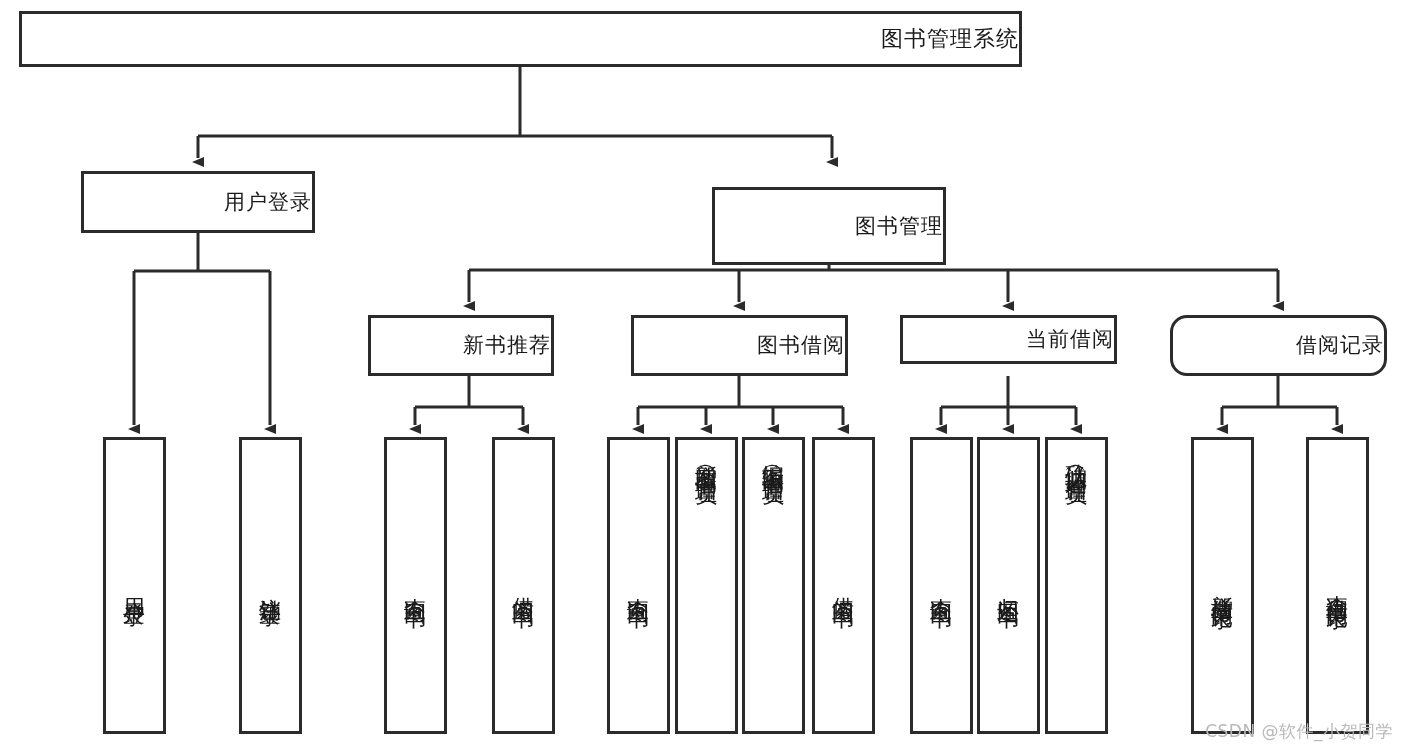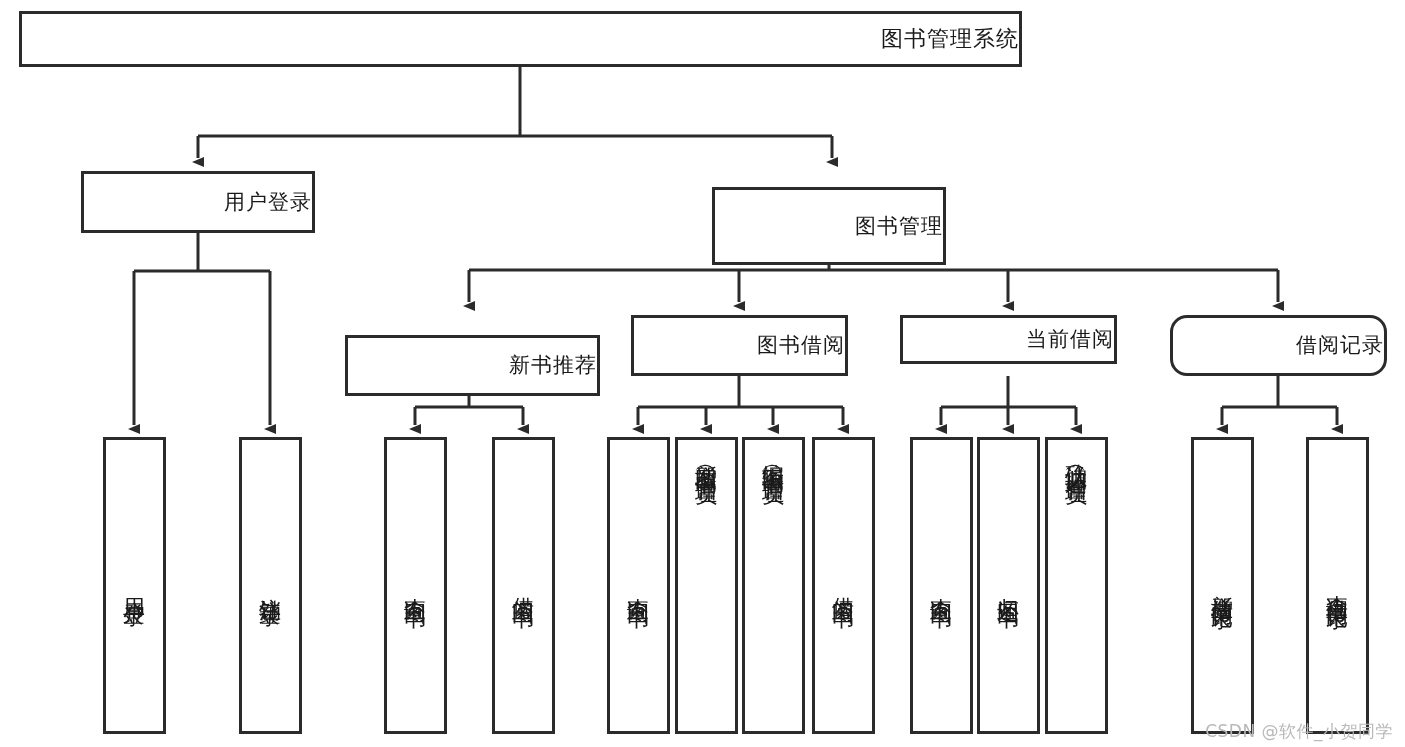--- a/index.html
+++ b/index.html
@@ -130,21 +130,21 @@
     <span class="label">图书管理系统</span>
   </div>
 
   <div class="node" style="left:81px; top:171px; width:234px; height:62px;">
     <span class="label">用户登录</span>
   </div>
   <div class="node" style="left:712px; top:171px; width:234px; height:78px;margin-top:16px;">
     <span class="label">图书管理</span>
   </div>
 
-  <div class="node" style="left:345px; top:315px; width:255px; height:61px;margin-top:20px;">
+  <div class="node" style="left:368px; top:315px; width:186px; height:61px;">
     <span class="label">新书推荐</span>
   </div>
   <div class="node" style="left:631px; top:315px; width:217px; height:61px;">
     <span class="label">图书借阅</span>
   </div>
   <div class="node" style="left:900px; top:315px; width:217px; height:49px;">
     <span class="label">当前借阅</span>
   </div>
   <div class="node" style="left:1170px; top:315px; width:217px; height:61px;border-radius:17px;">
     <span class="label">借阅记录</span>

